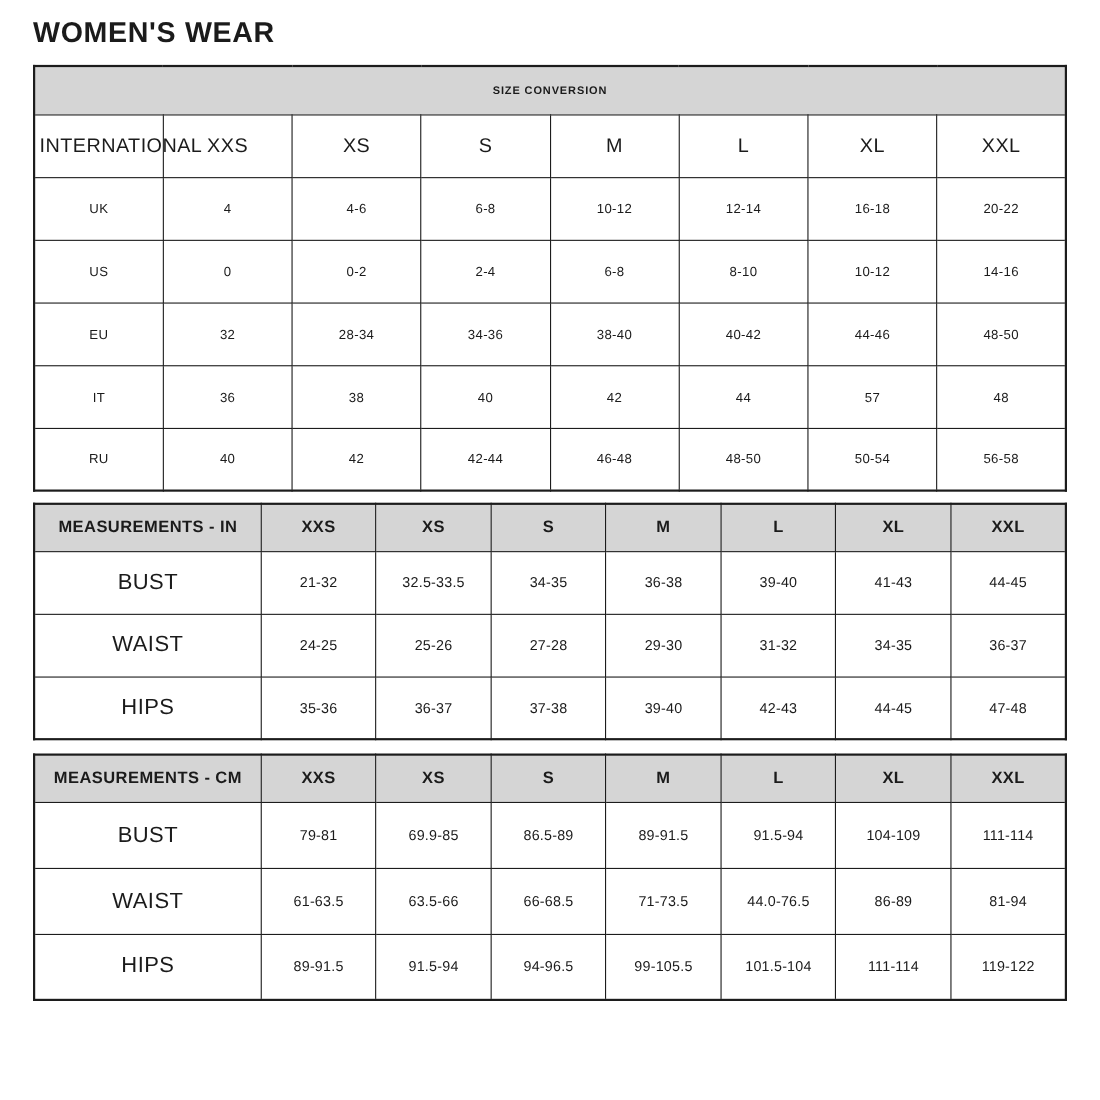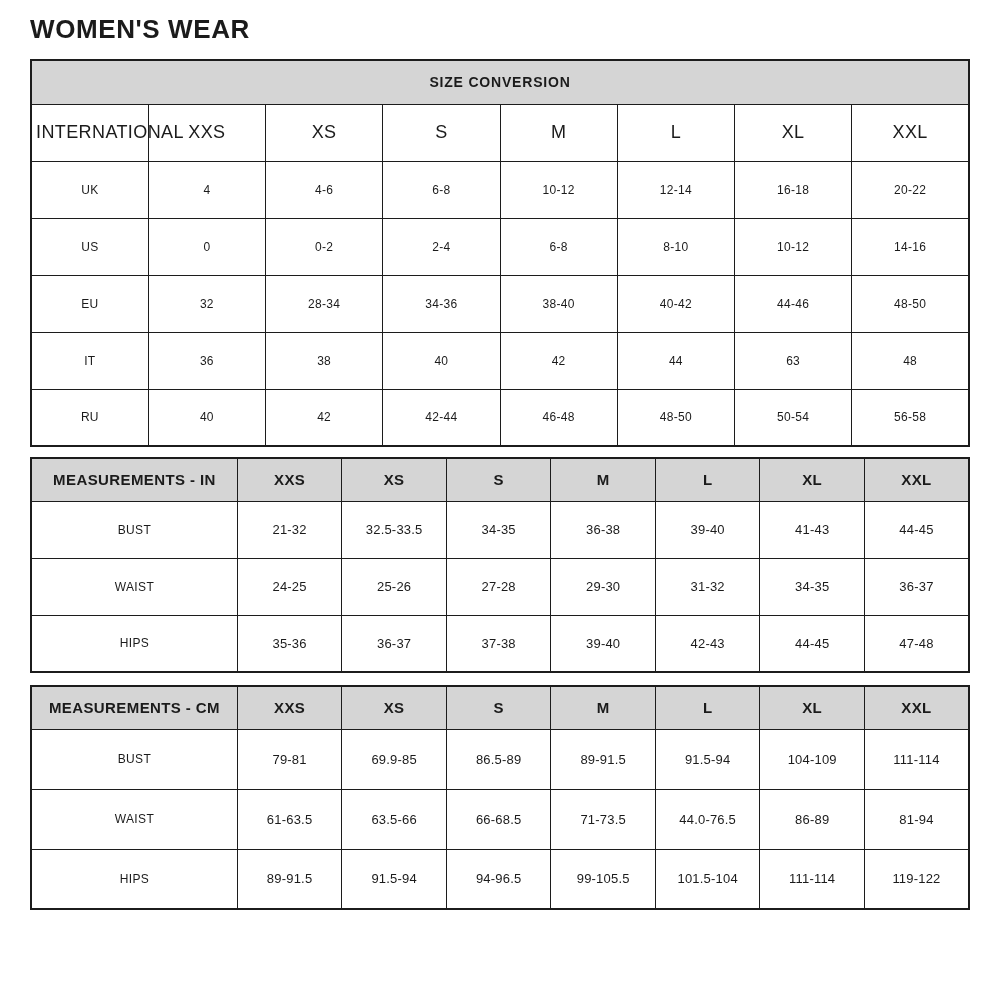--- a/index.html
+++ b/index.html
@@ -38,21 +38,21 @@
     text-align:center;
     vertical-align:middle;
     padding:2px 4px;
     font-weight:400;
   }
   
   #t0{margin-bottom:10px;}
   #t0 .title-row th{
     background:var(--header-bg);
     font-weight:700;
-    font-size:14px;
+    font-size:10px;
     letter-spacing:0.8px;
     height:44px;
   }
   #t0 .header-row th{
     background:var(--bg);
     font-weight:400;
     font-size:18px;
     height:57px;
     letter-spacing:0.4px;
   }
@@ -71,21 +71,21 @@
     height:43px;
     letter-spacing:0.4px;
   }
   .measure tbody th,.measure tbody td{
     height:57px;
     font-size:13px;
     letter-spacing:0.2px;
   }
   #t2 tbody th,#t2 tbody td{height:60px;}
   .measure tbody th.label-col{
-    font-size:12px;
+    font-size:20px;
     letter-spacing:0.4px;
   }
   .measure .label-col{width:22%;}
 </style>
 </head>
 <body>
 
 <div class="page">
   <h1 class="page-title">WOMEN'S WEAR</h1>
 
@@ -136,21 +136,21 @@
           <td>44-46</td>
           <td>48-50</td>
         </tr>
         <tr>
           <th class="label-col">IT</th>
           <td>36</td>
           <td>38</td>
           <td>40</td>
           <td>42</td>
           <td>44</td>
-          <td>63</td>
+          <td>57</td>
           <td>48</td>
         </tr>
         <tr>
           <th class="label-col">RU</th>
           <td>40</td>
           <td>42</td>
           <td>42-44</td>
           <td>46-48</td>
           <td>48-50</td>
           <td>50-54</td>

